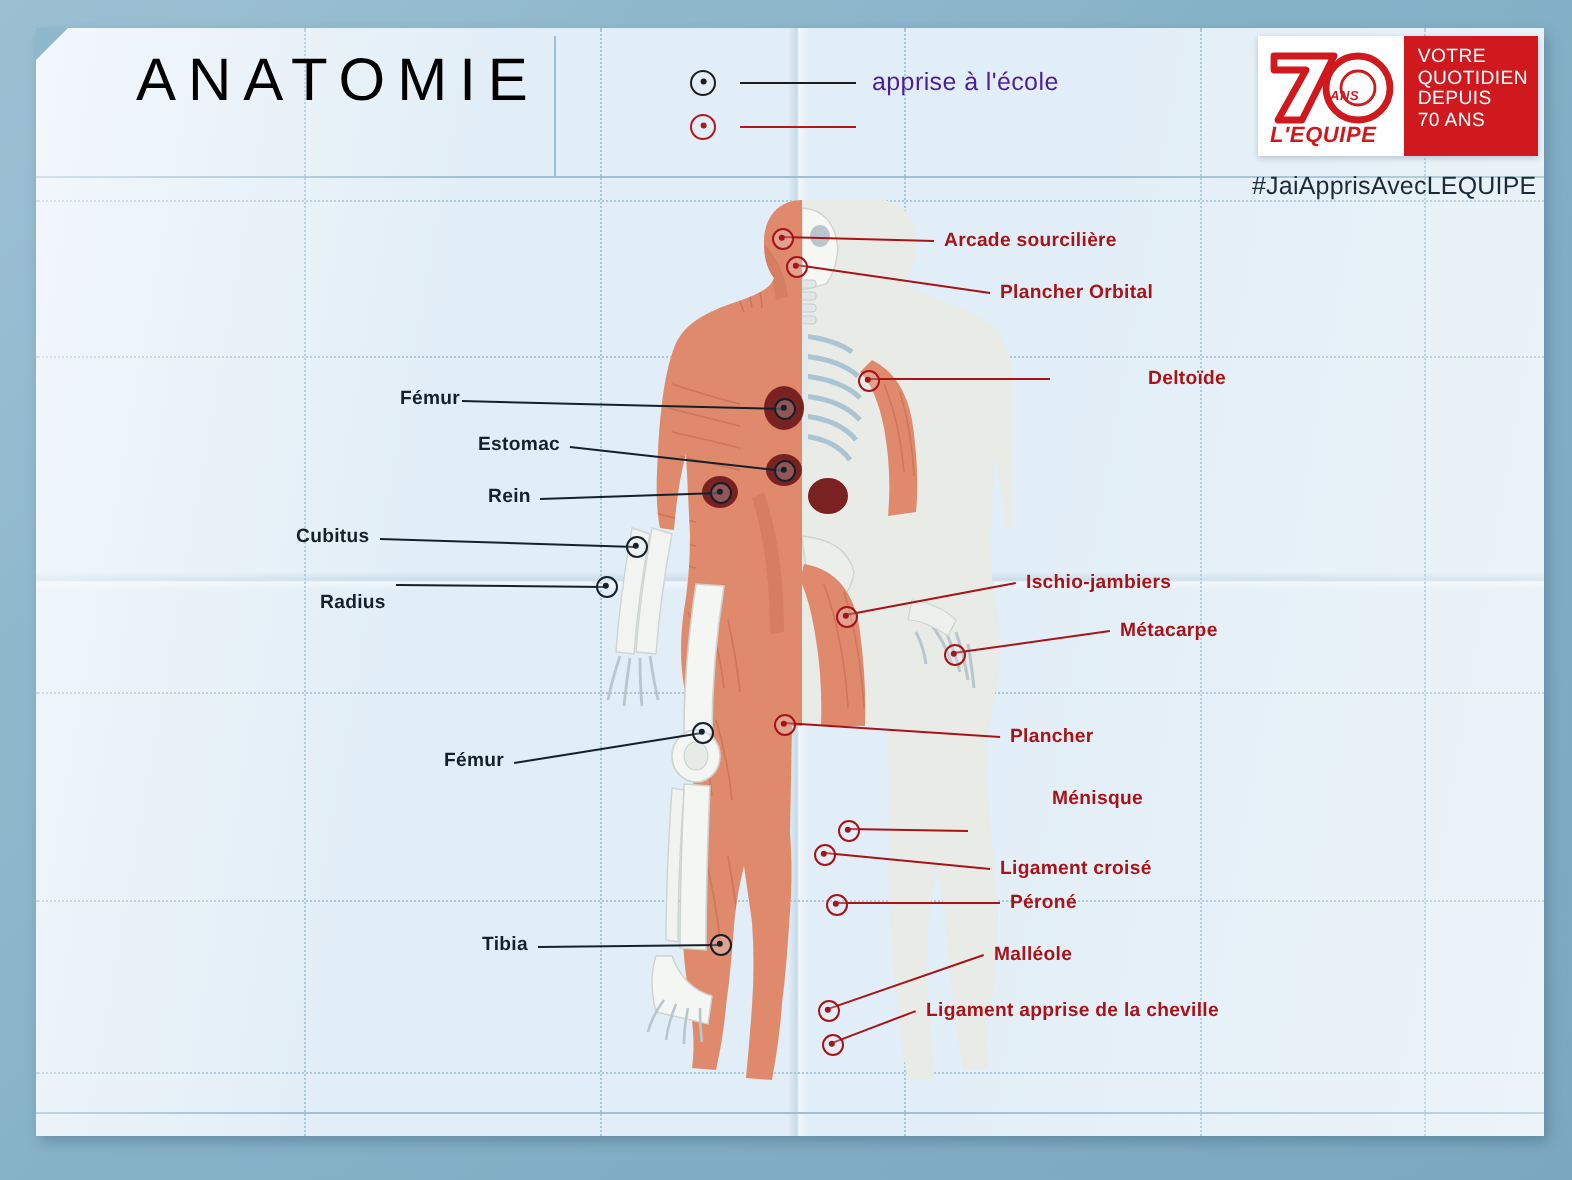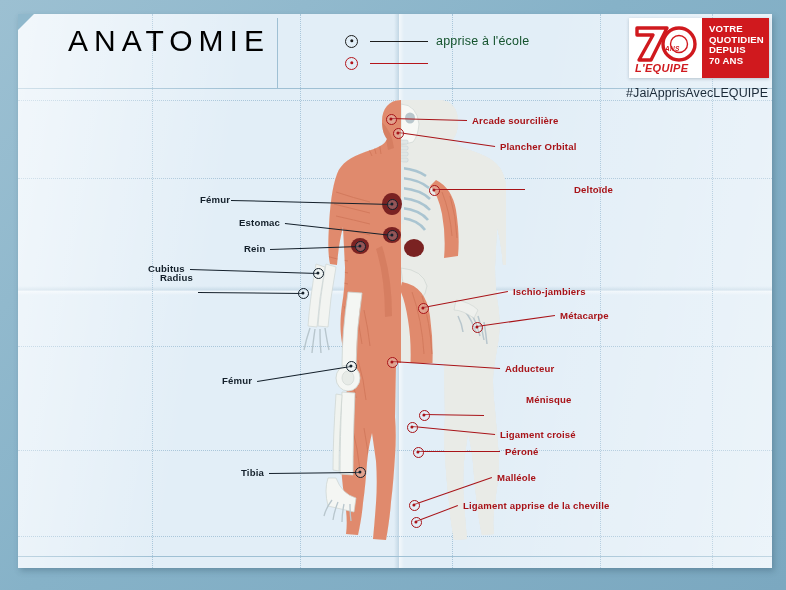--- a/index.html
+++ b/index.html
@@ -41,36 +41,36 @@
   
   .title{position:absolute;left:68px;top:24px;
     font-size:30px;letter-spacing:6px;color:#000000;font-weight:400;}
 
   
   .legend{position:absolute;left:345px;top:30px;}
   .leg-row{display:flex;align-items:center;height:22px;}
   .leg-line{width:58px;height:0;margin-right:8px;margin-left:12px;}
   .leg-black .leg-line{border-top:1.6px solid #1d1d1d;}
   .leg-red .leg-line{border-top:1.6px solid #b5151b;}
-  .leg-txt{font-size:12.5px;color:#14532d;letter-spacing:.2px;}
+  .leg-txt{font-size:12.5px;color:#4c1d95;letter-spacing:.2px;}
   .leg-red .leg-txt{color:#b5151b;}
   .leg-txt .eq{font-weight:bold;font-style:italic;letter-spacing:0;}
   .mk{position:relative;width:11px;height:11px;border-radius:50%;
     border:1.8px solid #1d1d1d;background:#e2eef7;flex:0 0 auto;}
   .mk::after{content:"";position:absolute;left:50%;top:50%;width:3.4px;height:3.4px;
     border-radius:50%;background:#1d1d1d;transform:translate(-50%,-50%);}
   .mk.red{border-color:#b5151b;}
   .mk.red::after{background:#b5151b;}
 
   
   .logo{position:absolute;left:629px;top:18px;width:140px;height:60px;
     display:flex;box-shadow:0 1px 3px rgba(30,60,80,.25);}
   .logo-l{width:74px;background:#fff;position:relative;}
   .logo-r{flex:1;background:#d0191e;padding:6px 5px 4px 7px;box-sizing:border-box;}
-  .logo-r div{color:#fff;font-weight:bold;font-size:9.6px;line-height:10.6px;
+  .logo-r div{color:#fff;font-weight:normal;font-size:9.6px;line-height:10.6px;
     letter-spacing:.2px;}
   .seventy{position:absolute;left:5px;top:5px;}
   .equipe-sm{position:absolute;left:6px;bottom:4px;color:#d0191e;
     font-weight:bold;font-style:italic;font-size:11px;letter-spacing:.3px;}
   .hashtag{position:absolute;left:626px;top:86px;font-size:12.5px;
     color:#1b2a38;letter-spacing:.1px;}
 
   
   .figure{position:absolute;left:296px;top:96px;width:210px;height:455px;}
 
@@ -304,21 +304,21 @@
       <div class="dot" title="Cœur" style="left: 386.5px; top: 198.5px;"></div>
       <div class="cal black" style="top: 217px; left: 239px;">Estomac</div>
       <div class="lead " style="left: 285px; top: 223px; width: 107.671px; transform: rotate(6.39896deg);"></div>
       <div class="dot" title="Estomac" style="left: 386.5px; top: 229.5px;"></div>
       <div class="cal black" style="top: 243px; left: 244px;">Rein</div>
       <div class="lead " style="left: 270px; top: 249px; width: 90.05px; transform: rotate(-1.90915deg);"></div>
       <div class="dot" title="Rein" style="left: 354.5px; top: 240.5px;"></div>
       <div class="cal black" style="top: 263px; left: 148px;">Cubitus</div>
       <div class="lead " style="left: 190px; top: 269px; width: 128.062px; transform: rotate(1.78991deg);"></div>
       <div class="dot" title="Cubitus" style="left: 312.5px; top: 267.5px;"></div>
-      <div class="cal black" style="top: 272px; left: 160px;">Radius</div>
+      <div class="cal black" style="top: 296px; left: 160px;">Radius</div>
       <div class="lead " style="left: 198px; top: 292px; width: 105.005px; transform: rotate(0.545658deg);"></div>
       <div class="dot" title="Radius" style="left: 297.5px; top: 287.5px;"></div>
       <div class="cal black" style="top: 375px; left: 222px;">Fémur</div>
       <div class="lead " style="left: 257px; top: 381px; width: 95.1893px; transform: rotate(-9.0665deg);"></div>
       <div class="dot" title="Fémur" style="left: 345.5px; top: 360.5px;"></div>
       <div class="cal black" style="top: 467px; left: 241px;">Tibia</div>
       <div class="lead " style="left: 269px; top: 473px; width: 91.0055px; transform: rotate(-0.629599deg);"></div>
       <div class="dot" title="Tibia" style="left: 354.5px; top: 466.5px;"></div>
       <div class="cal red" style="top: 115px; left: 472px;">Arcade sourcilière</div>
       <div class="lead red" style="left: 467px; top: 121px; width: 76.0263px; transform: rotate(-178.493deg);"></div>
@@ -328,21 +328,21 @@
       <div class="dot red" title="Plancher Orbital" style="left: 392.5px; top: 127.5px;"></div>
       <div class="cal red" style="top: 184px; left: 530px; padding-left: 44px;">Deltoïde</div>
       <div class="lead red" style="left: 525px; top: 190px; width: 91px; transform: rotate(180deg);"></div>
       <div class="dot red" title="Deltoïde" style="left: 428.5px; top: 184.5px;"></div>
       <div class="cal red" style="top: 286px; left: 513px;">Ischio-jambiers</div>
       <div class="lead red" style="left: 508px; top: 292px; width: 86.4928px; transform: rotate(169.34deg);"></div>
       <div class="dot red" title="Ischio-jambiers" style="left: 417.5px; top: 302.5px;"></div>
       <div class="cal red" style="top: 310px; left: 560px;">Métacarpe</div>
       <div class="lead red" style="left: 555px; top: 316px; width: 78.7718px; transform: rotate(171.973deg);"></div>
       <div class="dot red" title="Métacarpe" style="left: 471.5px; top: 321.5px;"></div>
-      <div class="cal red" style="top: 363px; left: 505px;">Adducteur</div>
+      <div class="cal red" style="top: 363px; left: 505px;">Plancher</div>
       <div class="lead red" style="left: 500px; top: 369px; width: 108.227px; transform: rotate(-176.292deg);"></div>
       <div class="dot red" title="Adducteur" style="left: 386.5px; top: 356.5px;"></div>
       <div class="cal red" style="top: 394px; left: 489px; margin-left: 37px;">Ménisque</div>
       <div class="lead red" style="left: 484px; top: 416px; width: 60.0083px; transform: rotate(-179.045deg);"></div>
       <div class="dot red" title="Ménisque" style="left: 418.5px; top: 409.5px;"></div>
       <div class="cal red" style="top: 429px; left: 500px;">Ligament croisé</div>
       <div class="lead red" style="left: 495px; top: 435px; width: 83.3847px; transform: rotate(-174.495deg);"></div>
       <div class="dot red" title="Ligament croisé" style="left: 406.5px; top: 421.5px;"></div>
       <div class="cal red" style="top: 446px; left: 505px;">Péroné</div>
       <div class="lead red" style="left: 500px; top: 452px; width: 82px; transform: rotate(180deg);"></div>

